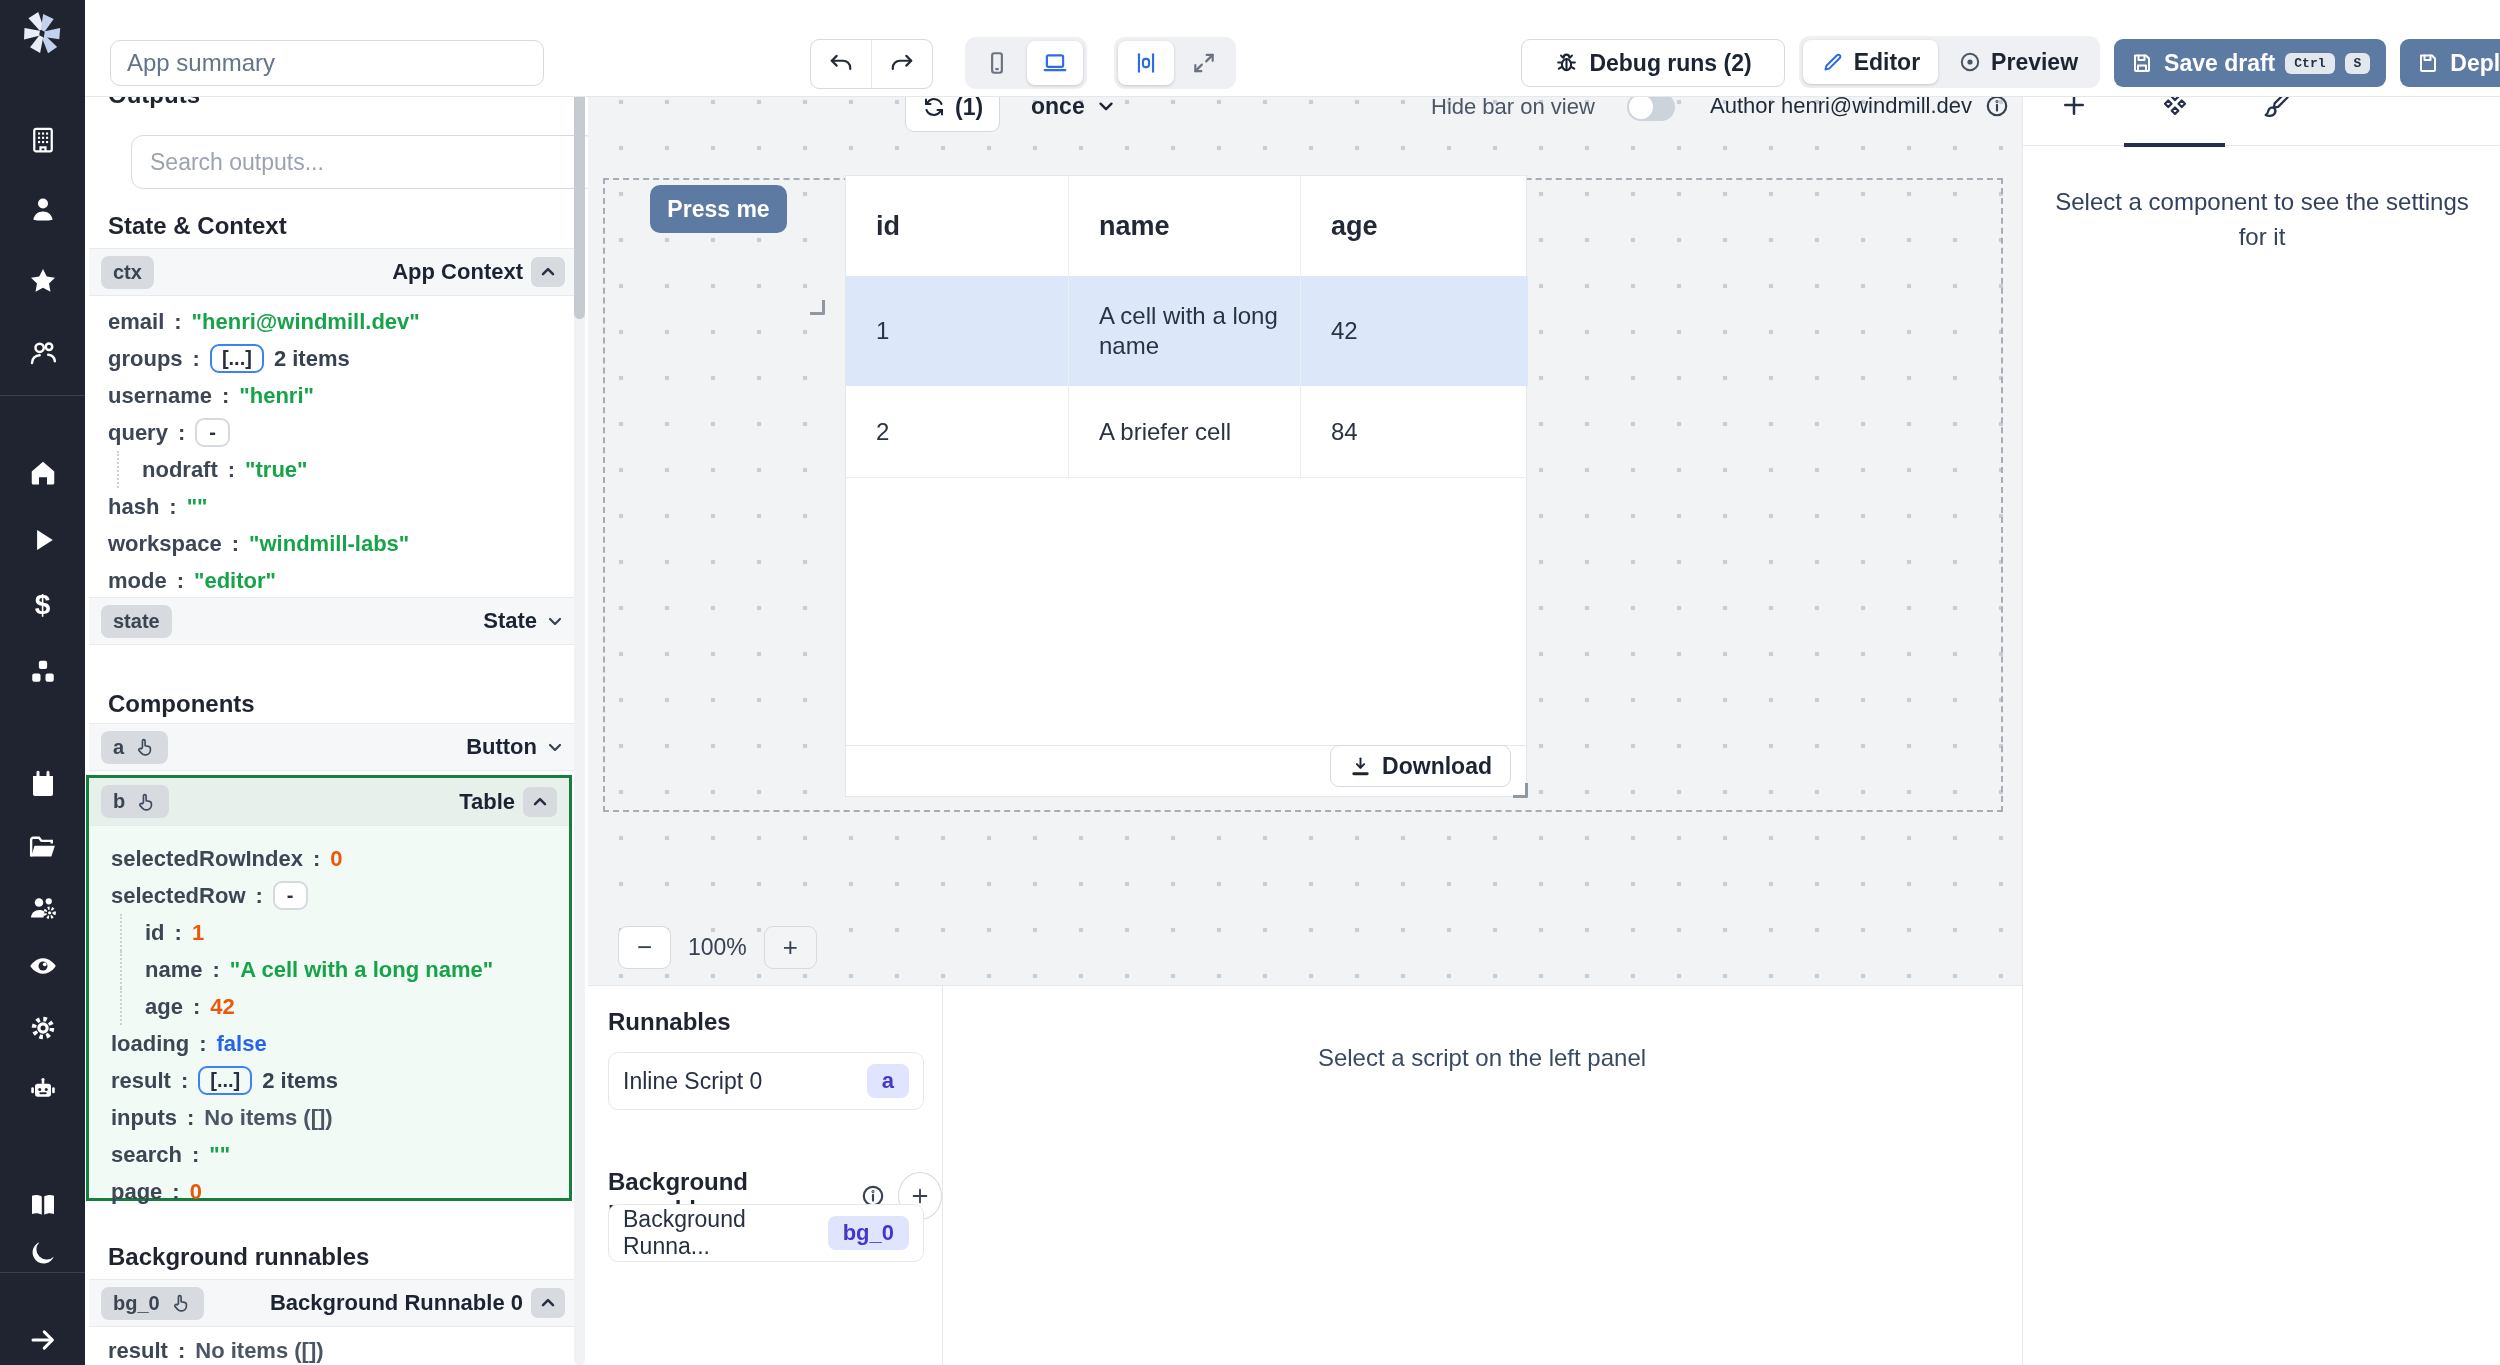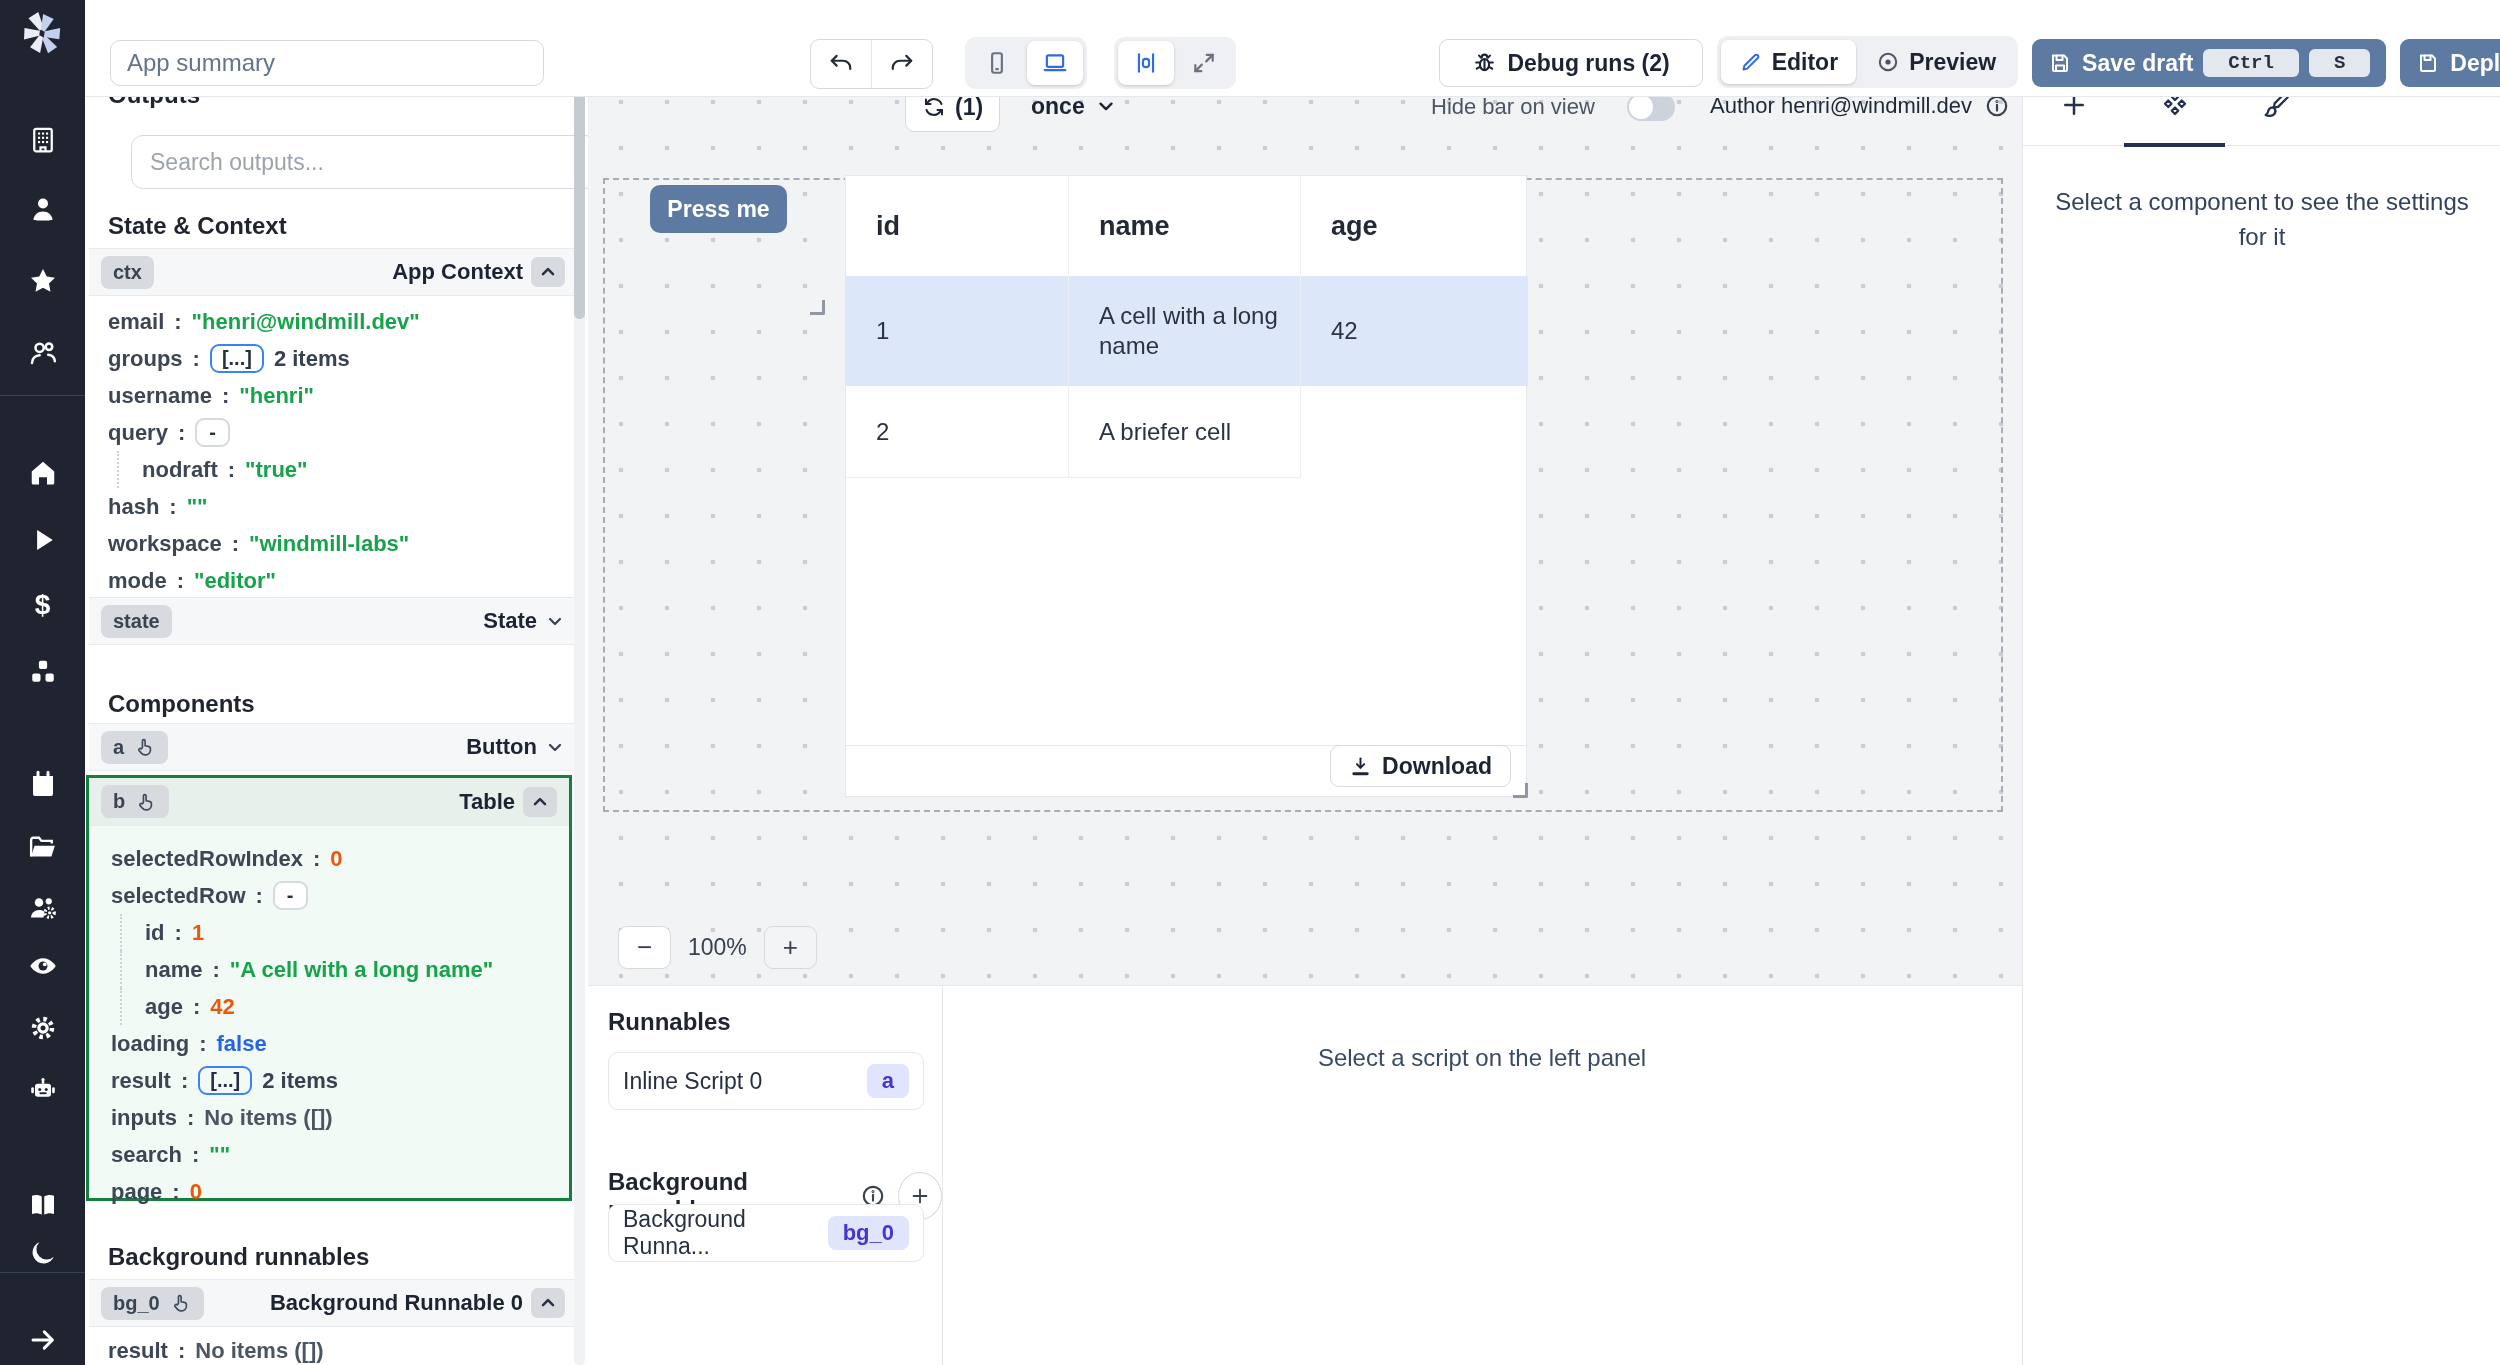--- a/index.html
+++ b/index.html
@@ -31,21 +31,21 @@
   .seg .opt.on{background:#fff;box-shadow:0 1px 3px rgba(0,0,0,.18);color:#2f6be4;}
   .seg .opt svg{width:26px;height:26px;}
   .kebab{position:absolute;left:1500px;top:12px;width:36px;height:40px;display:flex;align-items:center;justify-content:center;color:#374151;cursor:pointer;}
   .tb-right{position:absolute;right:0;top:8px;height:48px;display:flex;align-items:center;gap:14px;padding-right:4px;}
   .segtext{height:52px;background:#eef0f3;border-radius:11px;display:flex;align-items:center;padding:0 4px;gap:2px;margin-top:-2px;}
   .segtext .opt{height:44px;border-radius:8px;display:flex;align-items:center;gap:9px;justify-content:center;
        font-size:23px;font-weight:600;color:#1c2433;padding:0 18px;cursor:pointer;}
   .segtext .opt.on{background:#fff;box-shadow:0 1px 3px rgba(0,0,0,.18);}
   .bluebtn{height:48px;background:#5d7aa2;border:none;border-radius:9px;color:#fff;display:flex;align-items:center;gap:10px;
        font-size:23px;font-weight:700;padding:0 16px;cursor:pointer;}
-  .kbd{background:#e3e7ee;color:#273043;border-radius:6px;font-family:"Liberation Mono",monospace;font-size:19px;font-weight:700;padding:3px 25px;}
+  .kbd{background:#e3e7ee;color:#273043;border-radius:6px;font-family:"Liberation Mono",monospace;font-size:13px;font-weight:700;padding:3px 9px;}
 
   
   .outputs{position:absolute;left:85px;top:65px;width:503px;height:1300px;background:#fff;border-right:1px solid #e5e7eb;overflow:hidden;}
   .scrolltrack{position:absolute;right:3px;top:0;width:11px;height:1300px;background:#f1f2f4;border-radius:6px;}
   .scrollthumb{position:absolute;right:3px;top:4px;width:11px;height:250px;background:#c6cbd2;border-radius:6px;}
   .sechead{position:absolute;left:23px;font-size:24px;font-weight:700;color:#1f2430;}
   .searchbox{position:absolute;left:14px;top:70px;width:428px;height:52px;border:1px solid #d6d9de;border-radius:12px;padding:0 18px;
        font-size:23px;color:#374151;background:#fff;font-family:"Liberation Sans",sans-serif;margin-left:32px;}
   .searchbox::placeholder{color:#9ca3af;}
   .outrow{position:absolute;left:4px;width:488px;height:48px;background:#f6f7f9;border-top:1px solid #e8eaed;border-bottom:1px solid #e8eaed;
@@ -631,20 +631,21 @@
         <div class="td">
             <span class="wrap">A cell with a long name</span>
           </div>
         <div class="td" style="border-right:none">42</div>
       </div>
       <div class="tgrid r2">
         <div class="td">2</div>
         <div class="td">
             <span class="wrap">A briefer cell</span>
           </div>
+        <div class="td" style="border-right:none">84</div>
       </div>
       <div class="tfoot"></div>
       <button class="dlbtn">
         <svg viewBox="0 0 24 24" class="ico">
           <path d="M12 3.5V13"></path>
             <path d="m8.2 9.5 3.8 3.8 3.8-3.8"></path>
             <path d="M5 19.5h14" stroke-width="3"></path>
           </svg>
         <span>Download</span>
       </button>

